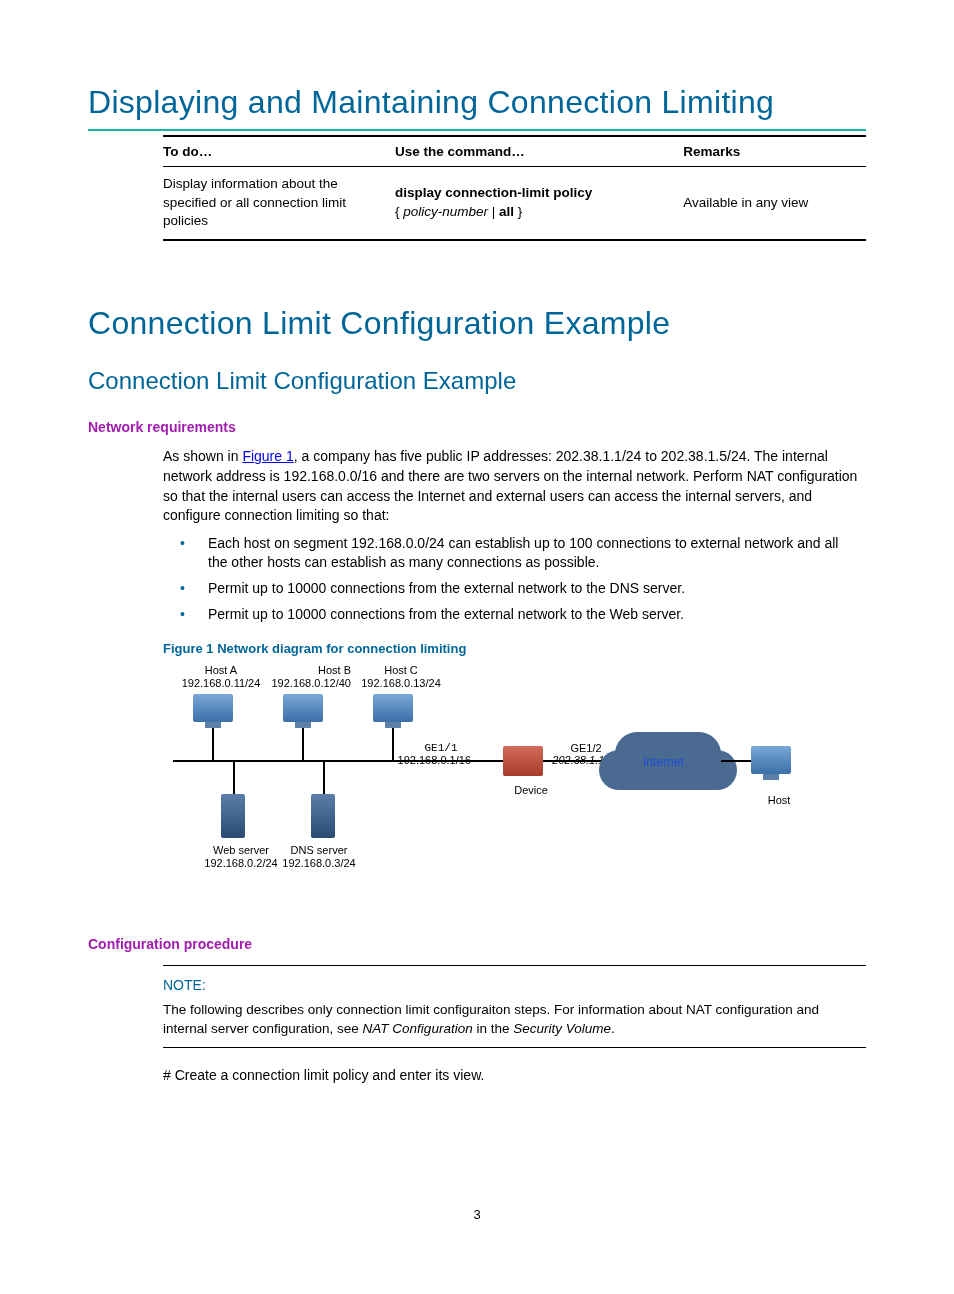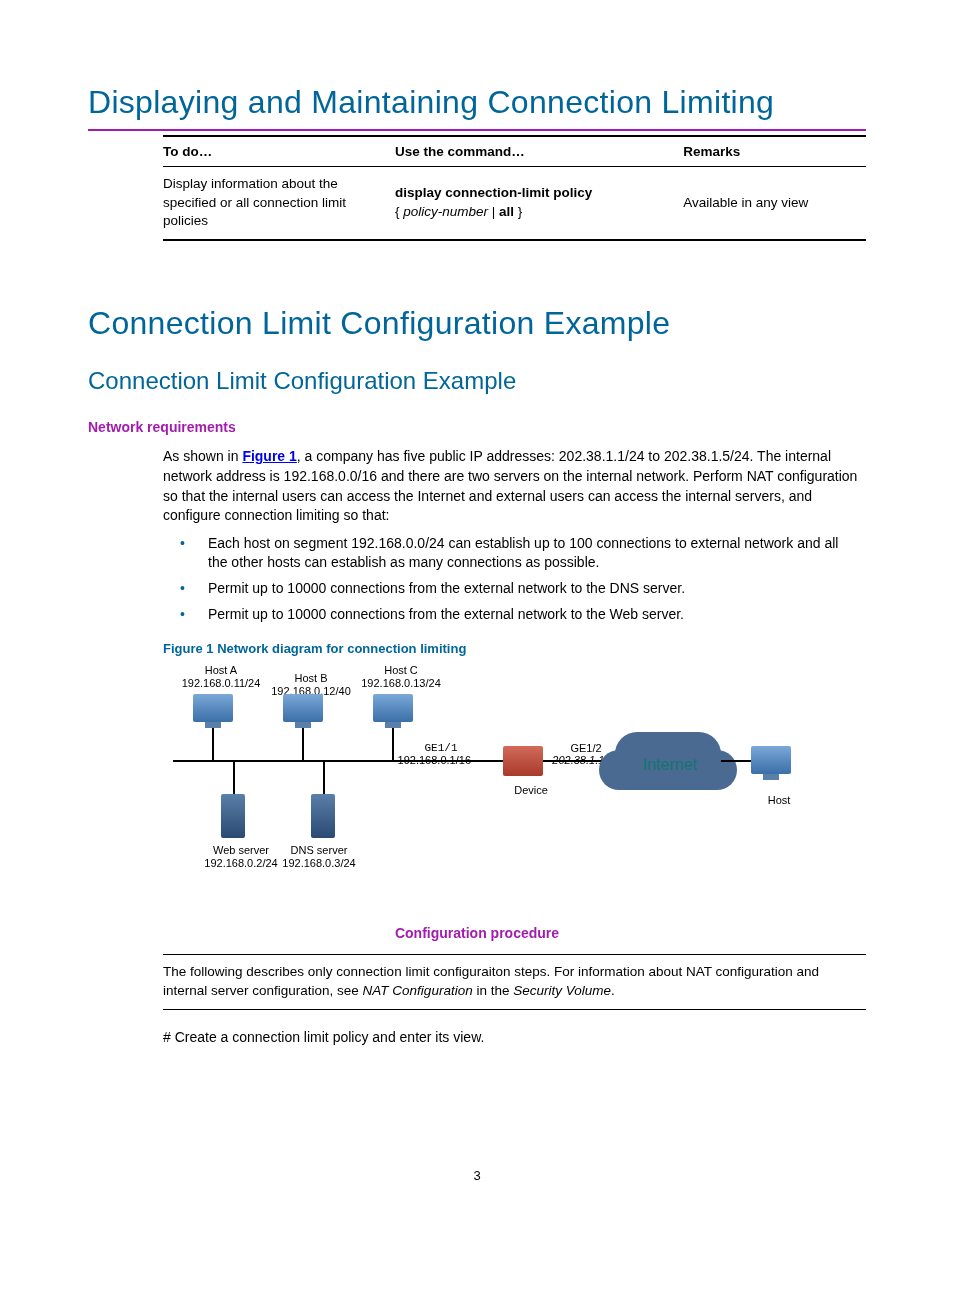--- a/index.html
+++ b/index.html
@@ -8,21 +8,21 @@
     padding: 80px 88px 40px 88px;
     color: #000;
     font-size: 14px;
     line-height: 1.4;
   }
   h1.main-title {
     font-family: "Futura", "Century Gothic", Arial, sans-serif;
     color: #006699;
     font-size: 32px;
     font-weight: 300;
-    border-bottom: 2px solid #a21caf;
+    border-bottom: 2px solid #14b8a6;
     padding-bottom: 4px;
     margin: 0 0 4px 0;
     letter-spacing: 0.3px;
   }
   h1.section-title {
     font-family: "Futura", "Century Gothic", Arial, sans-serif;
     color: #006699;
     font-size: 32px;
     font-weight: 300;
     margin: 60px 0 18px 0;
@@ -64,21 +64,21 @@
     font-size: 13.5px;
     padding: 8px 8px 8px 0;
     border-bottom: 2px solid #000;
   }
   .col1 { width: 33%; }
   .col2 { width: 41%; }
   .col3 { width: 26%; }
   .cmd-bold { font-weight: bold; }
   .cmd-italic { font-style: italic; margin-top: 37px; }
   
-  .link { color: #0000ee; text-decoration: underline; font-weight: bold; }
+  .link { color: #0000ee; text-decoration: underline; }
   
   ul.bullets {
     margin: 8px 0 12px 0;
     padding-left: 112px;
     list-style: none;
   }
   ul.bullets li {
     position: relative;
     margin: 6px 8px;
     padding-left: 0;
@@ -124,21 +124,21 @@
     position:absolute; width:40px; height:30px;
     background: linear-gradient(#d26a5a,#a83a2a);
     border-radius:2px;
   }
   .cloud {
     position:absolute; width:110px; height:48px;
     background:#4a6a92; border-radius:50px;
     box-shadow: -18px 6px 0 -4px #4a6a92, 18px 6px 0 -4px #4a6a92, 0 -10px 0 -2px #4a6a92;
   }
   .cloud-label {
-    position:absolute; color:#0f766e; font-size:16px;
+    position:absolute; color:#1d4ed8; font-size:12px;
   }
   .hline { position:absolute; height:2px; background:#000; }
   .vline { position:absolute; width:2px; background:#000; }
   
   .note-box {
     margin: 10px 0 18px 75px;
     border-top: 1.5px solid #000;
     border-bottom: 1px solid #000;
     padding: 8px 0 6px 0;
   }
@@ -196,21 +196,21 @@
 </ul>
 
 <div class="fig-caption">Figure 1 Network diagram for connection limiting</div>
 
 <div class="diagram">
 
   <div class="dlabel" style="left:10px; top:0; width:80px;">
     <span>Host A</span><br>
     <span>192.168.0.11/24</span>
   </div>
-  <div class="dlabel" style="left:100px; top:8px; width:80px;">
+  <div class="dlabel" style="left:100px; top:0; width:80px;text-align:right;">
     <span>Host B</span><br>
     <span>192.168.0.12/40</span>
   </div>
   <div class="dlabel" style="left:190px; top:0; width:80px;">
     <span>Host C</span><br>
     <span>192.168.0.13/24</span>
   </div>
 
   <div class="host-icon" style="left:30px; top:30px;"></div>
   <div class="host-icon" style="left:120px; top:30px;"></div>
@@ -258,23 +258,24 @@
   <div class="dlabel" style="left:30px; top:180px; width:80px;">
     <span>Web server</span><br>
     <span>192.168.0.2/24</span>
   </div>
   <div class="dlabel" style="left:108px; top:180px; width:80px;">
     <span>DNS server</span><br>
     <span>192.168.0.3/24</span>
   </div>
 </div>
 
-<h3 class="blue-bold" style="margin-top:30px;text-align:center;">Configuration procedure</h3>
+<h3 class="blue-bold" style="margin-top:41px;">Configuration procedure</h3>
 
 <div class="note-box">
+  <div class="note-label">NOTE:</div>
   <p class="note-text">
     <span>The following describes only connection limit configuraiton steps. For information about NAT configuration and internal server configuration, see </span><span class="ital">NAT Configuration</span><span> in the </span><span class="ital">Security Volume</span><span>.</span>
   </p>
 </div>
 
 <p class="body-indent"># Create a connection limit policy and enter its view.</p>
 
 <div class="page-num">3</div>
 
 </body></html>

